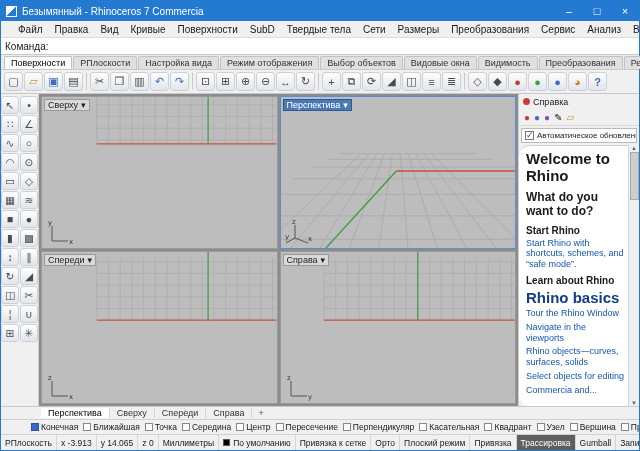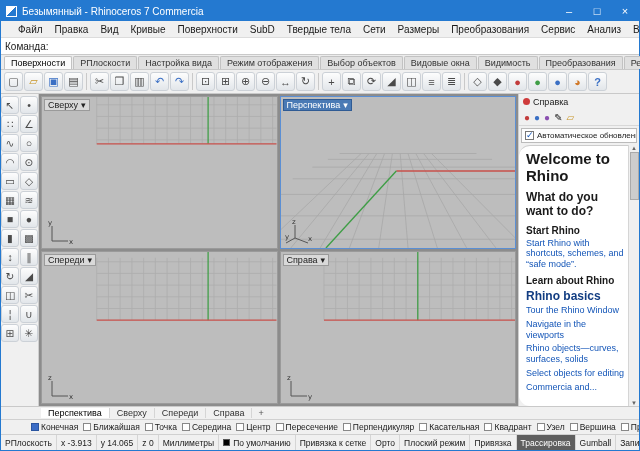--- a/index.html
+++ b/index.html
@@ -54,21 +54,21 @@
   .hp-title { height:15px; display:flex; align-items:center; gap:3px; font-size:9px; padding:0 4px; }
   .hp-dot { width:7px; height:7px; border-radius:50%; background:#cf3b3b; }
   .hp-icons { height:17px; display:flex; align-items:center; gap:4px; padding:0 5px; border-bottom:1px solid #d8d8d8; font-size:10px; }
   .hp-auto { margin:2px; border:1px solid #bbb; background:#fdfdfd; display:flex; align-items:center; gap:3px; font-size:8px; padding:2px 3px; white-space:nowrap; overflow:hidden; }
   .cb { width:9px; height:9px; border:1px solid #777; background:#fff; position:relative; flex:0 0 auto; }
   .cb[data-checked="true"]::after { content:"✓"; position:absolute; left:0; top:-2px; font-size:9px; color:#1456b8; }
   .hp-content { flex:1; background:#fff; border-top:1px solid #ccc; padding:5px 14px 4px 7px; overflow:hidden;border-radius:11px; }
   .hp-welcome { font-size:15px; font-weight:bold; line-height:1.1; margin-bottom:7px; }
   .hp-q { font-size:12px; font-weight:bold; line-height:1.15; margin-bottom:6px; }
   .hp-h { font-size:10px; font-weight:bold; margin:5px 0 2px; }
-  .hp-sub { font-size:12px; font-weight:bold; color:#123d82; margin:3px 0 2px; }
+  .hp-sub { font-size:15px; font-weight:bold; color:#123d82; margin:3px 0 2px; }
   .hp-link { display:block; font-size:9px; color:#1456b8; line-height:1.2; margin-bottom:3px; cursor:pointer; }
   .hp-scroll { position:absolute; right:0; top:51px; bottom:0; width:11px; background:#f0f0f0; border-left:1px solid #d5d5d5; display:flex; flex-direction:column; align-items:center; font-size:6px; color:#666; }
   .sb-thumb { width:9px; height:48px; background:#cdcdcd; border:1px solid #aaa; margin-top:1px; }
 
   
   .vtabs { height:13px; background:#f0f0f0; border-top:1px solid #c9c9c9; display:flex; align-items:center; font-size:9px; padding-left:40px; flex:0 0 auto; }
   .vtab { padding:0 7px; color:#333; border-right:1px solid #d5d5d5; white-space:nowrap; }
   .vtab[data-active="true"] { background:#fff; color:#000; }
   .vtab-add { padding:0 6px; color:#555; }
 

